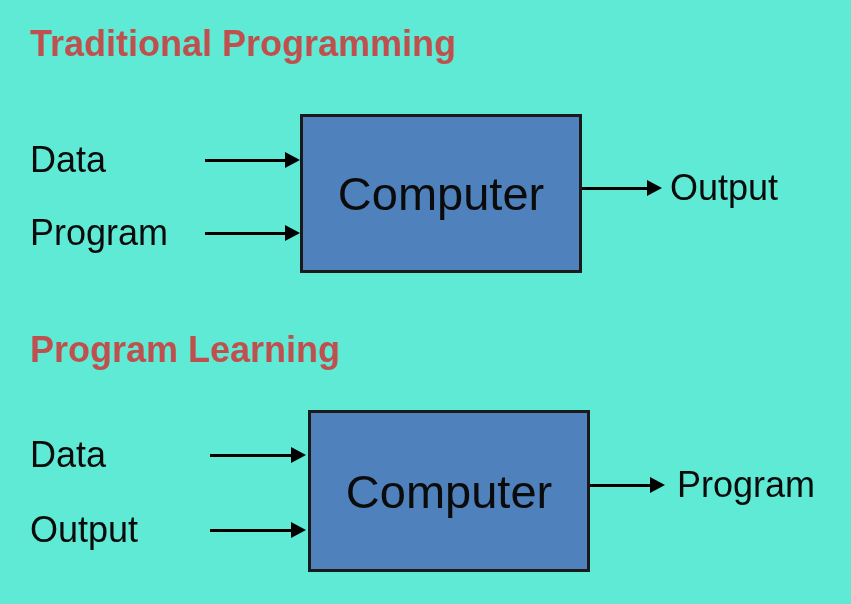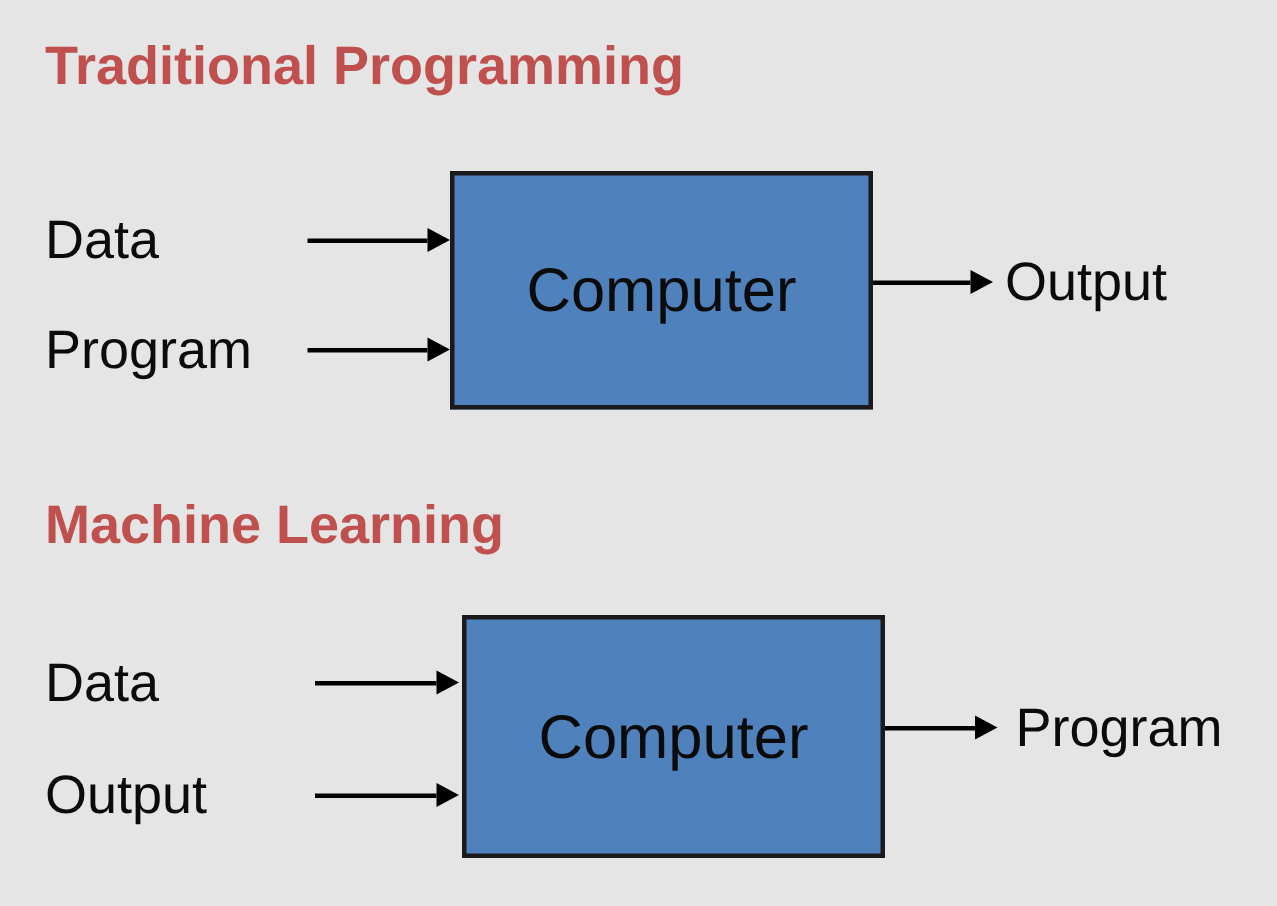--- a/index.html
+++ b/index.html
@@ -5,21 +5,21 @@
   html, body {
     margin: 0;
     padding: 0;
     background: #ffffff;
     font-family: "Liberation Sans", sans-serif;
   }
   .canvas {
     position: relative;
     width: 851px;
     height: 604px;
-    background: #e5e5e5;
+    background: #5eead4;
     overflow: hidden;
   }
   .section-title {
     position: absolute;
     margin: 0;
     font-size: 36px;
     font-weight: bold;
     color: #C0504D;
     line-height: 44px;
     white-space: nowrap;
@@ -27,21 +27,21 @@
   .computer-box {
     position: absolute;
     box-sizing: border-box;
     background: #4F81BD;
     border: 3px solid #1a1a1a;
     display: flex;
     align-items: center;
     justify-content: center;
   }
   .box-label {
-    font-size: 41px;
+    font-size: 47px;
     color: #0b0b0b;
     white-space: nowrap;
   }
   .io-label {
     position: absolute;
     font-size: 36px;
     color: #0b0b0b;
     line-height: 44px;
     white-space: nowrap;
   }
@@ -90,21 +90,21 @@
     <span class="box-label">Computer</span>
   </div>
 
   <div class="arrow" style="left:582px; top:179px; width:80px;">
     <span class="shaft"></span>
     <span class="head"></span>
   </div>
 
   <div class="io-label" style="left:670px; top:166px;">Output</div>
 
-  <h1 class="section-title" style="left:30px; top:328px;">Machine Learning</h1>
+  <h1 class="section-title" style="left:30px; top:328px;">Program Learning</h1>
 
   <div class="io-label input-col" style="left:30px; top:433px; width:162px;">Data</div>
 
   <div class="io-label input-col" style="left:30px; top:508px; width:162px;">Output</div>
 
   <div class="arrow" style="left:210px; top:446px; width:96px;">
     <span class="shaft"></span>
     <span class="head"></span>
   </div>
 

